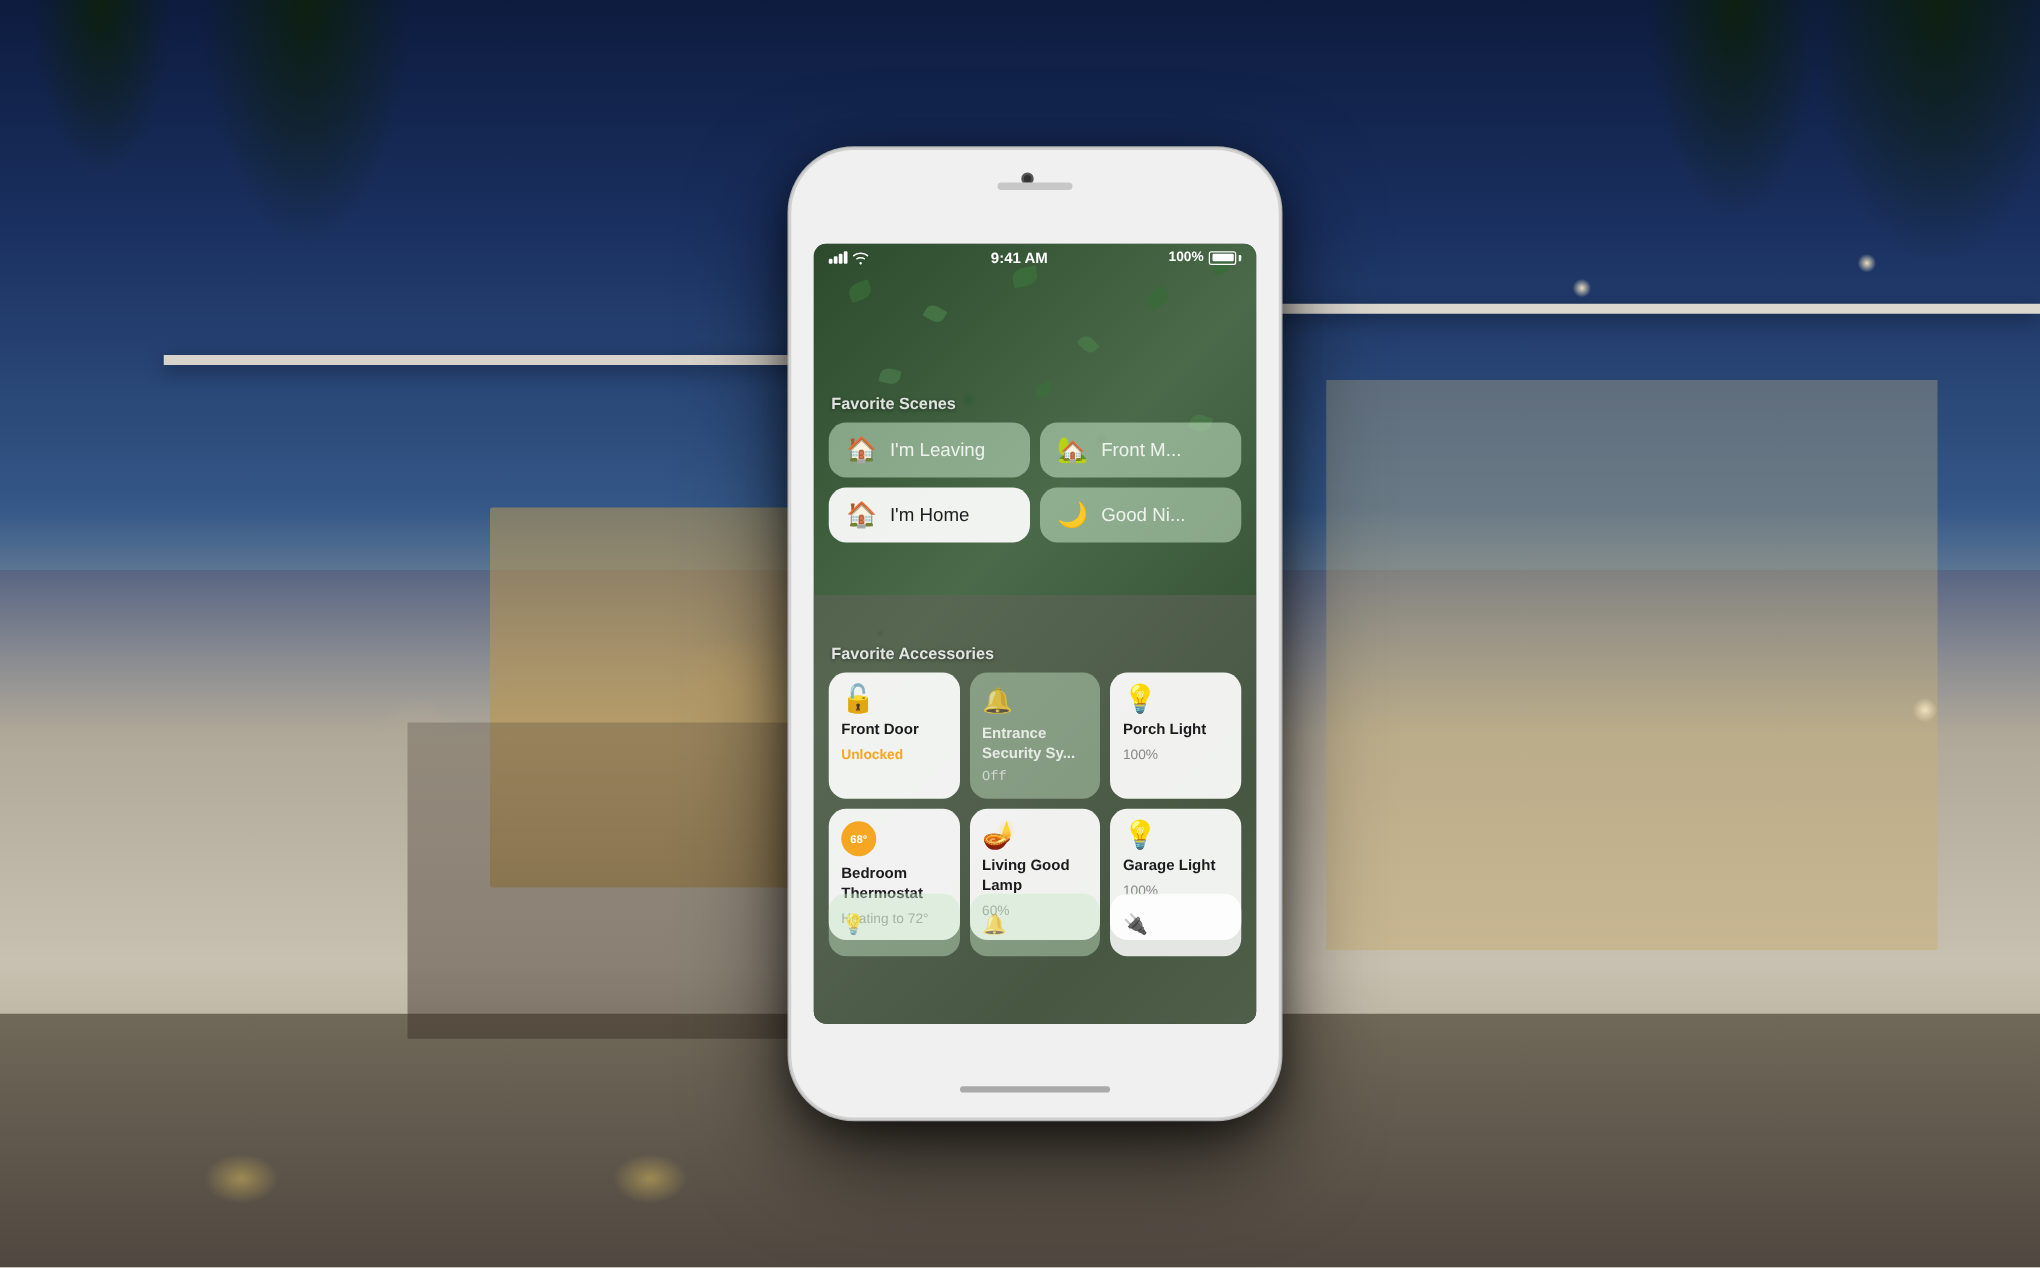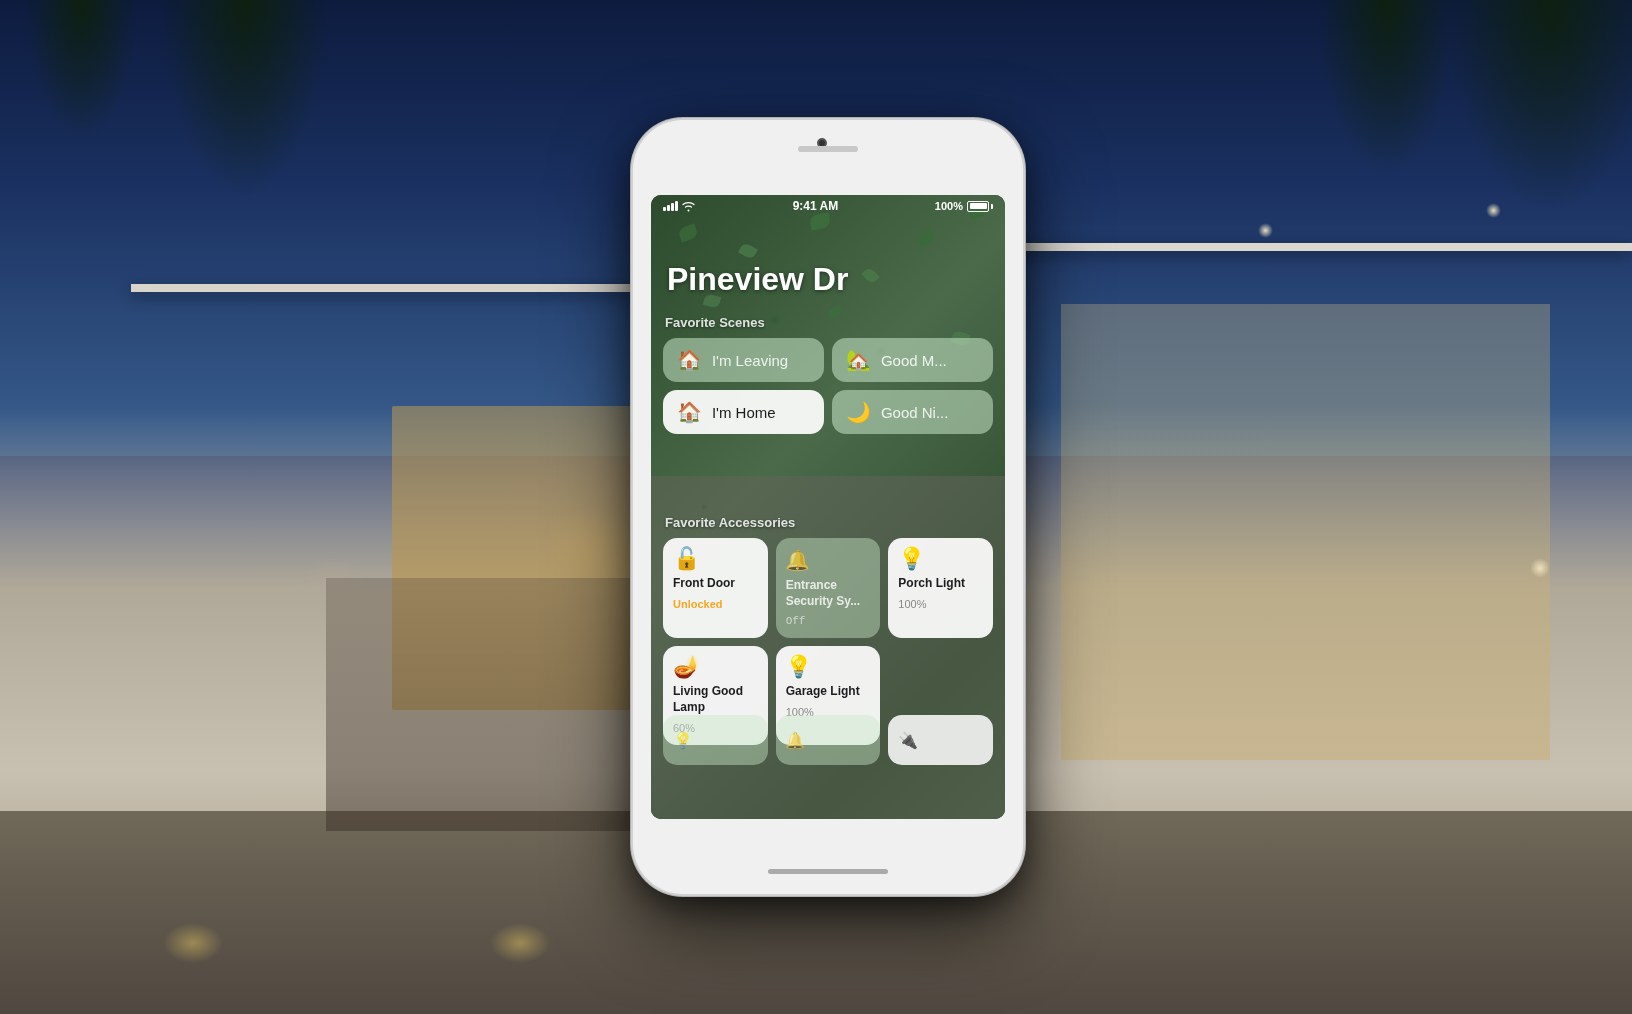--- a/index.html
+++ b/index.html
@@ -503,34 +503,33 @@
           <div class="battery-icon">
             <div class="battery-body">
               <div class="battery-fill" style="width:100%;"></div>
             </div>
             <div class="battery-tip"></div>
           </div>
         </div>
       </div>
 
 
-      <div class="home-title">Pineview Dr</div>
 
       <div class="scenes-section">
         <div class="section-label">Favorite Scenes</div>
         <div class="scenes-grid">
 
           <button class="scene-btn">
             <span class="scene-icon">🏠</span>
             <span class="scene-name">I'm Leaving</span>
           </button>
 
           <button class="scene-btn">
             <span class="scene-icon">🏡</span>
-            <span class="scene-name">Good M...</span>
+            <span class="scene-name">Front M...</span>
           </button>
 
           <button class="scene-btn active">
             <span class="scene-icon">🏠</span>
             <span class="scene-name">I'm Home</span>
           </button>
 
           <button class="scene-btn">
             <span class="scene-icon">🌙</span>
             <span class="scene-name">Good Ni...</span>
@@ -553,20 +552,27 @@
             <div class="accessory-name">Entrance Security Sy...</div>
             <div class="accessory-status off">Off</div>
           </div>
 
           <div class="accessory-tile">
             <div class="accessory-icon">💡</div>
             <div class="accessory-name">Porch Light</div>
             <div class="accessory-status">100%</div>
           </div>
 
+          <div class="accessory-tile">
+            <div class="temp-badge">
+              <span style="font-size:9px; font-weight:700;">68°</span>
+            </div>
+            <div class="accessory-name">Bedroom Thermostat</div>
+            <div class="accessory-status">Heating to 72°</div>
+          </div>
 
           <div class="accessory-tile">
             <div class="accessory-icon">🪔</div>
             <div class="accessory-name">Living Good Lamp</div>
             <div class="accessory-status">60%</div>
           </div>
 
           <div class="accessory-tile">
             <div class="accessory-icon">💡</div>
             <div class="accessory-name">Garage Light</div>

